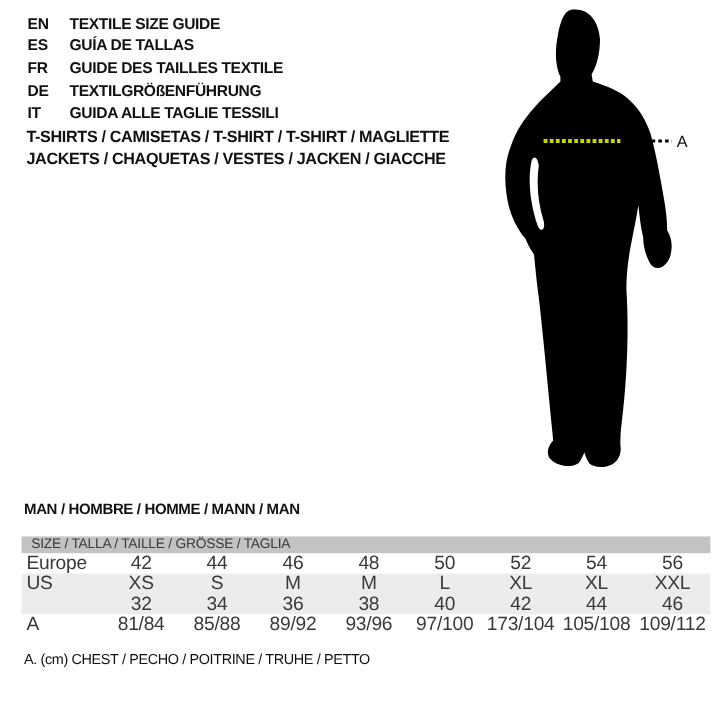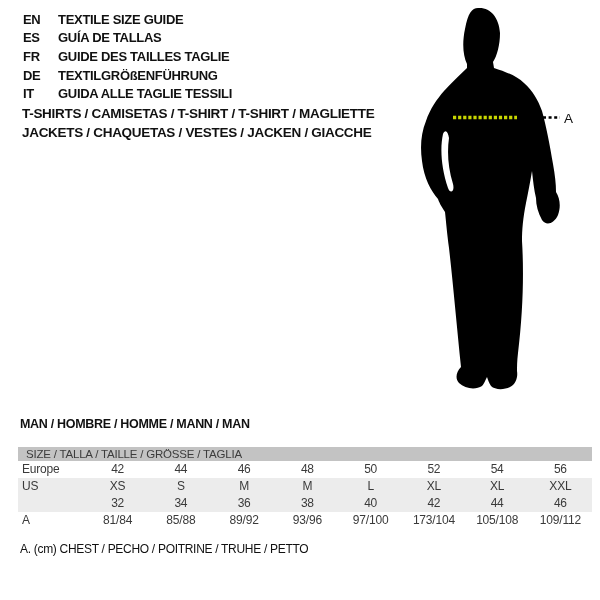--- a/index.html
+++ b/index.html
@@ -21,21 +21,21 @@
   #figure-wrap { position:absolute; left:410px; top:3px; width:190px; height:395px; }
 
   
   #section-title { position:absolute; left:20px; top:417px;
                    font-size:12.5px; font-weight:bold; letter-spacing:-0.3px; }
 
   
   #size-table { position:absolute; left:18px; top:447px; width:574px; }
   .t-header { height:14px; line-height:14px; background:#c3c3c3; color:#3c3c3c;
               font-size:11.5px; letter-spacing:-0.2px; padding-left:8px; }
-  .t-row { display:flex; height:17px; line-height:17px; font-size:12px;
+  .t-row { display:flex; height:17px; line-height:17px; font-size:16px;
            color:#3a3a3a; letter-spacing:-0.2px; }
   .t-row.shaded { background:#ececec; }
   .t-label { width:68px; padding-left:4px; text-align:left; }
   .t-cell { flex:1; text-align:center; }
 
   
   #footnote { position:absolute; left:20px; top:542px;
               font-size:12px; font-weight:normal; letter-spacing:-0.3px; }
 </style>
 </head>
@@ -47,21 +47,21 @@
     <div class="lang-row">
       <span class="lang-code">EN</span>
       <span class="lang-label">TEXTILE SIZE GUIDE</span>
     </div>
     <div class="lang-row">
       <span class="lang-code">ES</span>
       <span class="lang-label">GUÍA DE TALLAS</span>
     </div>
     <div class="lang-row">
       <span class="lang-code">FR</span>
-      <span class="lang-label">GUIDE DES TAILLES TAGLIE</span>
+      <span class="lang-label">GUIDE DES TAILLES TEXTILE</span>
     </div>
     <div class="lang-row">
       <span class="lang-code">DE</span>
       <span class="lang-label">TEXTILGRÖßENFÜHRUNG</span>
     </div>
     <div class="lang-row">
       <span class="lang-code">IT</span>
       <span class="lang-label">GUIDA ALLE TAGLIE TESSILI</span>
     </div>
   </div>

